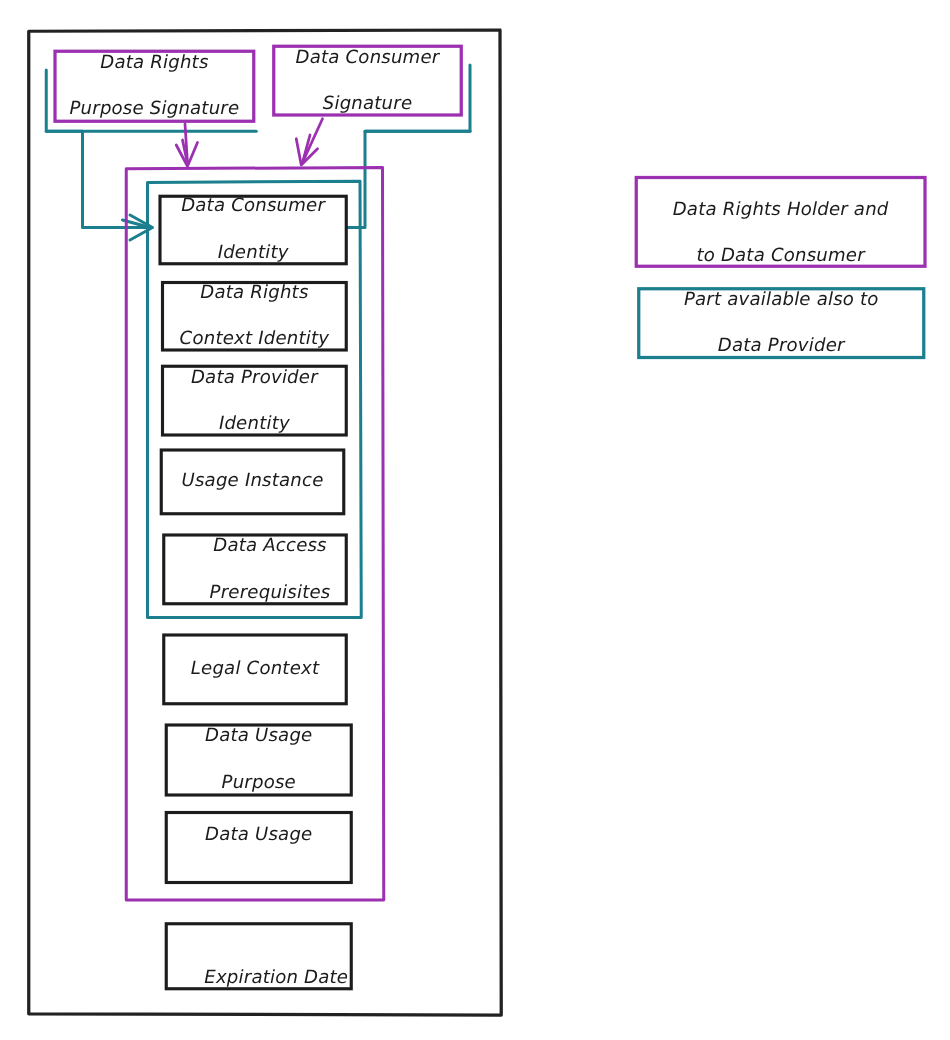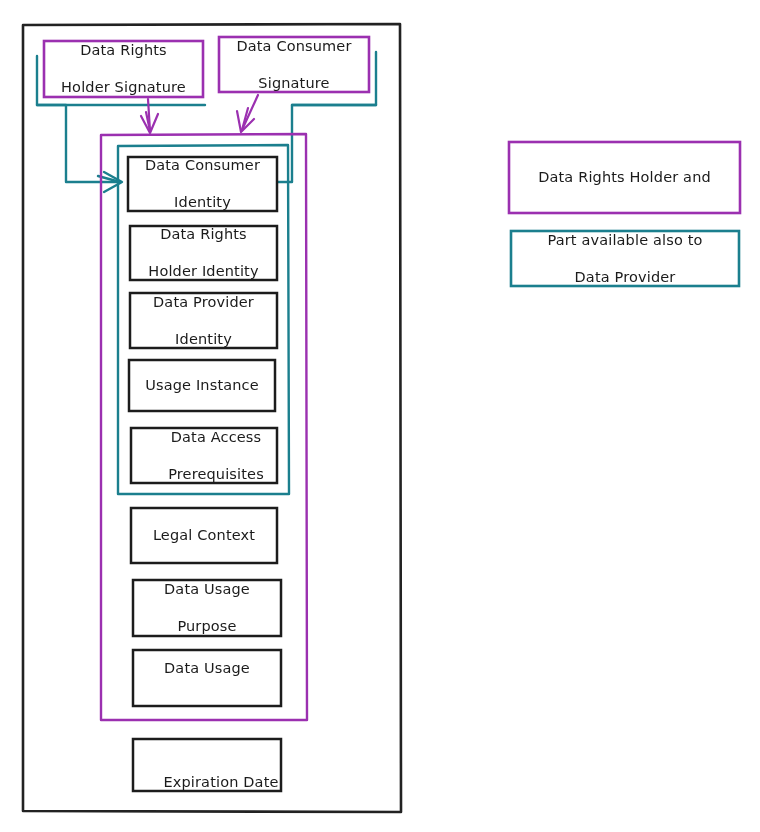--- a/index.html
+++ b/index.html
@@ -29,20 +29,21 @@
     position: absolute;
     display: flex;
     align-items: center;
     justify-content: center;
     text-align: center;
     font-family: "DejaVu Sans", sans-serif;
     font-size: 14.5px;
     line-height: 1.28;
     color: #1b1b1b;
     letter-spacing: 0.15px;
+    font-style: italic;
     pointer-events: none;
     box-sizing: border-box;
     padding: 12px 4px;
   }
   .node-text span { display: block; width: 100%; }
   .hit {
     position: absolute;
     box-sizing: border-box;
   }
 </style>
@@ -111,36 +112,36 @@
     <g>
       <rect x="509" y="142" width="231" height="71" fill="#ffffff" stroke="#9b30b0" stroke-width="2.6"></rect>
     </g>
     <g>
       <rect x="511" y="231" width="228" height="55" fill="#ffffff" stroke="#1b7f8e" stroke-width="2.6"></rect>
     </g>
   </svg>
 
   <div class="node-text" style="left:44px; top:41px; width:159px; height:56px;">
     <span><span>Data Rights</span><br>
-          <span>Holder Signature</span></span>
+          <span>Purpose Signature</span></span>
   </div>
 
   <div class="node-text" style="left:219px; top:37px; width:150px; height:55px;">
     <span><span>Data Consumer</span><br>
           <span>Signature</span></span>
   </div>
 
   <div class="node-text" style="left:128px; top:157px; width:149px; height:54px;">
     <span><span>Data Consumer</span><br>
           <span>Identity</span></span>
   </div>
 
   <div class="node-text" style="left:130px; top:226px; width:147px; height:54px;">
     <span><span>Data Rights</span><br>
-          <span>Holder Identity</span></span>
+          <span>Context Identity</span></span>
   </div>
 
   <div class="node-text" style="left:130px; top:293px; width:147px; height:55px;">
     <span><span>Data Provider</span><br>
           <span>Identity</span></span>
   </div>
 
   <div class="node-text" style="left:129px; top:360px; width:146px; height:51px;">
     <span>
         <span>Usage Instance</span>
@@ -170,21 +171,21 @@
 
   <div class="node-text" style="left:133px; top:756px; width:176px; height:52px;">
     <span>
         <span>Expiration Date</span>
       </span>
   </div>
 
   <div class="node-text" style="left:509px; top:142px; width:231px; height:71px;">
     <span><br>
           <span>Data Rights Holder and</span><br>
-          </span>
+          <span>to Data Consumer</span></span>
   </div>
 
   <div class="node-text" style="left:511px; top:231px; width:228px; height:55px;justify-content:flex-end;">
     <span><span>Part available also to</span><br>
           <span>Data Provider</span></span>
   </div>
 
   <div class="hit" style="left:44px; top:41px; width:159px; height:56px;"></div>
   <div class="hit" style="left:219px; top:37px; width:150px; height:55px;"></div>
   <div class="hit" style="left:128px; top:157px; width:149px; height:54px;"></div>

